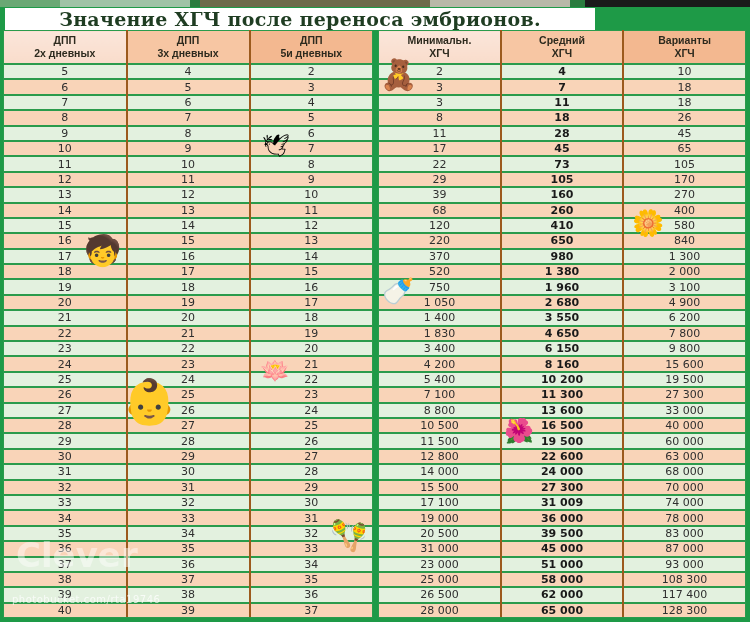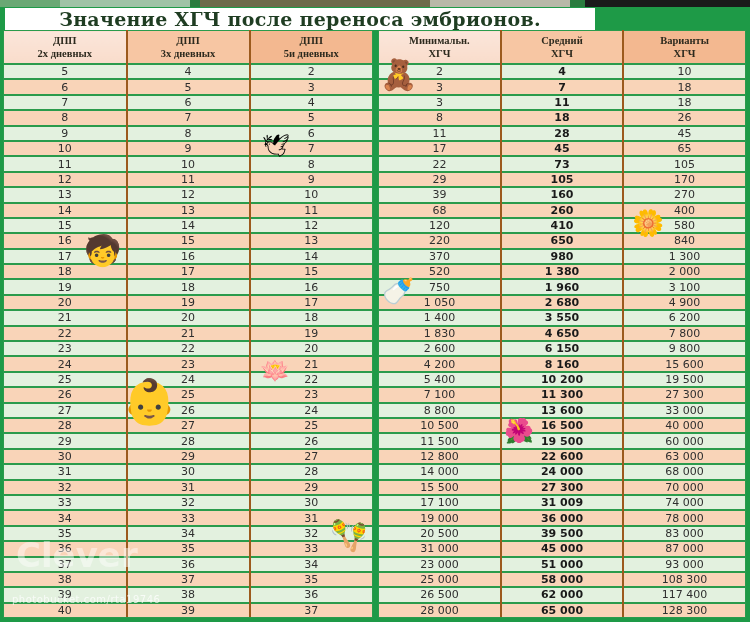--- a/index.html
+++ b/index.html
@@ -6,21 +6,21 @@
   body { width:750px; height:628px; background:#ffffff; position:relative; overflow:hidden; font-family:"DejaVu Sans", sans-serif; }
   .frame { position:absolute; left:0; top:0; width:750px; height:622px; background:#1e9a47; }
   .topstrip { position:absolute; left:0; top:0; width:750px; height:7px; display:flex; }
   .topstrip div { height:7px; }
   .title { position:absolute; left:5px; top:8px; width:590px; height:22px; background:#ffffff; text-align:center;
            font-family:"DejaVu Serif", serif; font-weight:bold; font-size:19px; color:#1f3d22; line-height:22px; letter-spacing:0.3px; }
   .panel { position:absolute; top:30px; height:588px; background:#2a9b4c; }
   .panel.left { left:3px; width:370px; }
   .panel.right { left:378px; width:368px; }
   table { border-collapse:collapse; width:100%; table-layout:fixed; }
-  th { height:32px; padding:0; font-family:Liberation Serif, serif; font-weight:bold; font-size:10.5px; color:#2d2a1e; line-height:13px;
+  th { height:32px; padding:0; font-family:Liberation Sans, sans-serif; font-weight:bold; font-size:10.5px; color:#2d2a1e; line-height:13px;
        border:1px solid #2a9b4c; }
   th.c1 { background:linear-gradient(#fbe6da,#f9dccb); }
   th.c2 { background:#f7c6a3; border-left:2px solid #9c5a1d; border-right:2px solid #9c5a1d; }
   th.c3 { background:#f3b890; }
   td { height:13.4px; padding:0; text-align:center; font-size:11px; line-height:13px; color:#2f2f2f;
        border-top:2px solid #2a9b4c; border-left:1px solid #2a9b4c; border-right:1px solid #2a9b4c; }
   tr.g td { background:#e3f1df; }
   tr.o td { background:#f9d4b8; }
   td.mid { border-left:2px solid #9c5a1d; border-right:2px solid #9c5a1d; }
   td.bold { font-weight:bold; color:#1a1a1a; }
@@ -332,21 +332,21 @@
             <td>1 400</td>
             <td class="mid bold">3 550</td>
             <td>6 200</td>
           </tr>
           <tr class="o">
             <td>1 830</td>
             <td class="mid bold">4 650</td>
             <td>7 800</td>
           </tr>
           <tr class="g">
-            <td>2 600</td>
+            <td>3 400</td>
             <td class="mid bold">6 150</td>
             <td>9 800</td>
           </tr>
           <tr class="o">
             <td>4 200</td>
             <td class="mid bold">8 160</td>
             <td>15 600</td>
           </tr>
           <tr class="g">
             <td>5 400</td>

